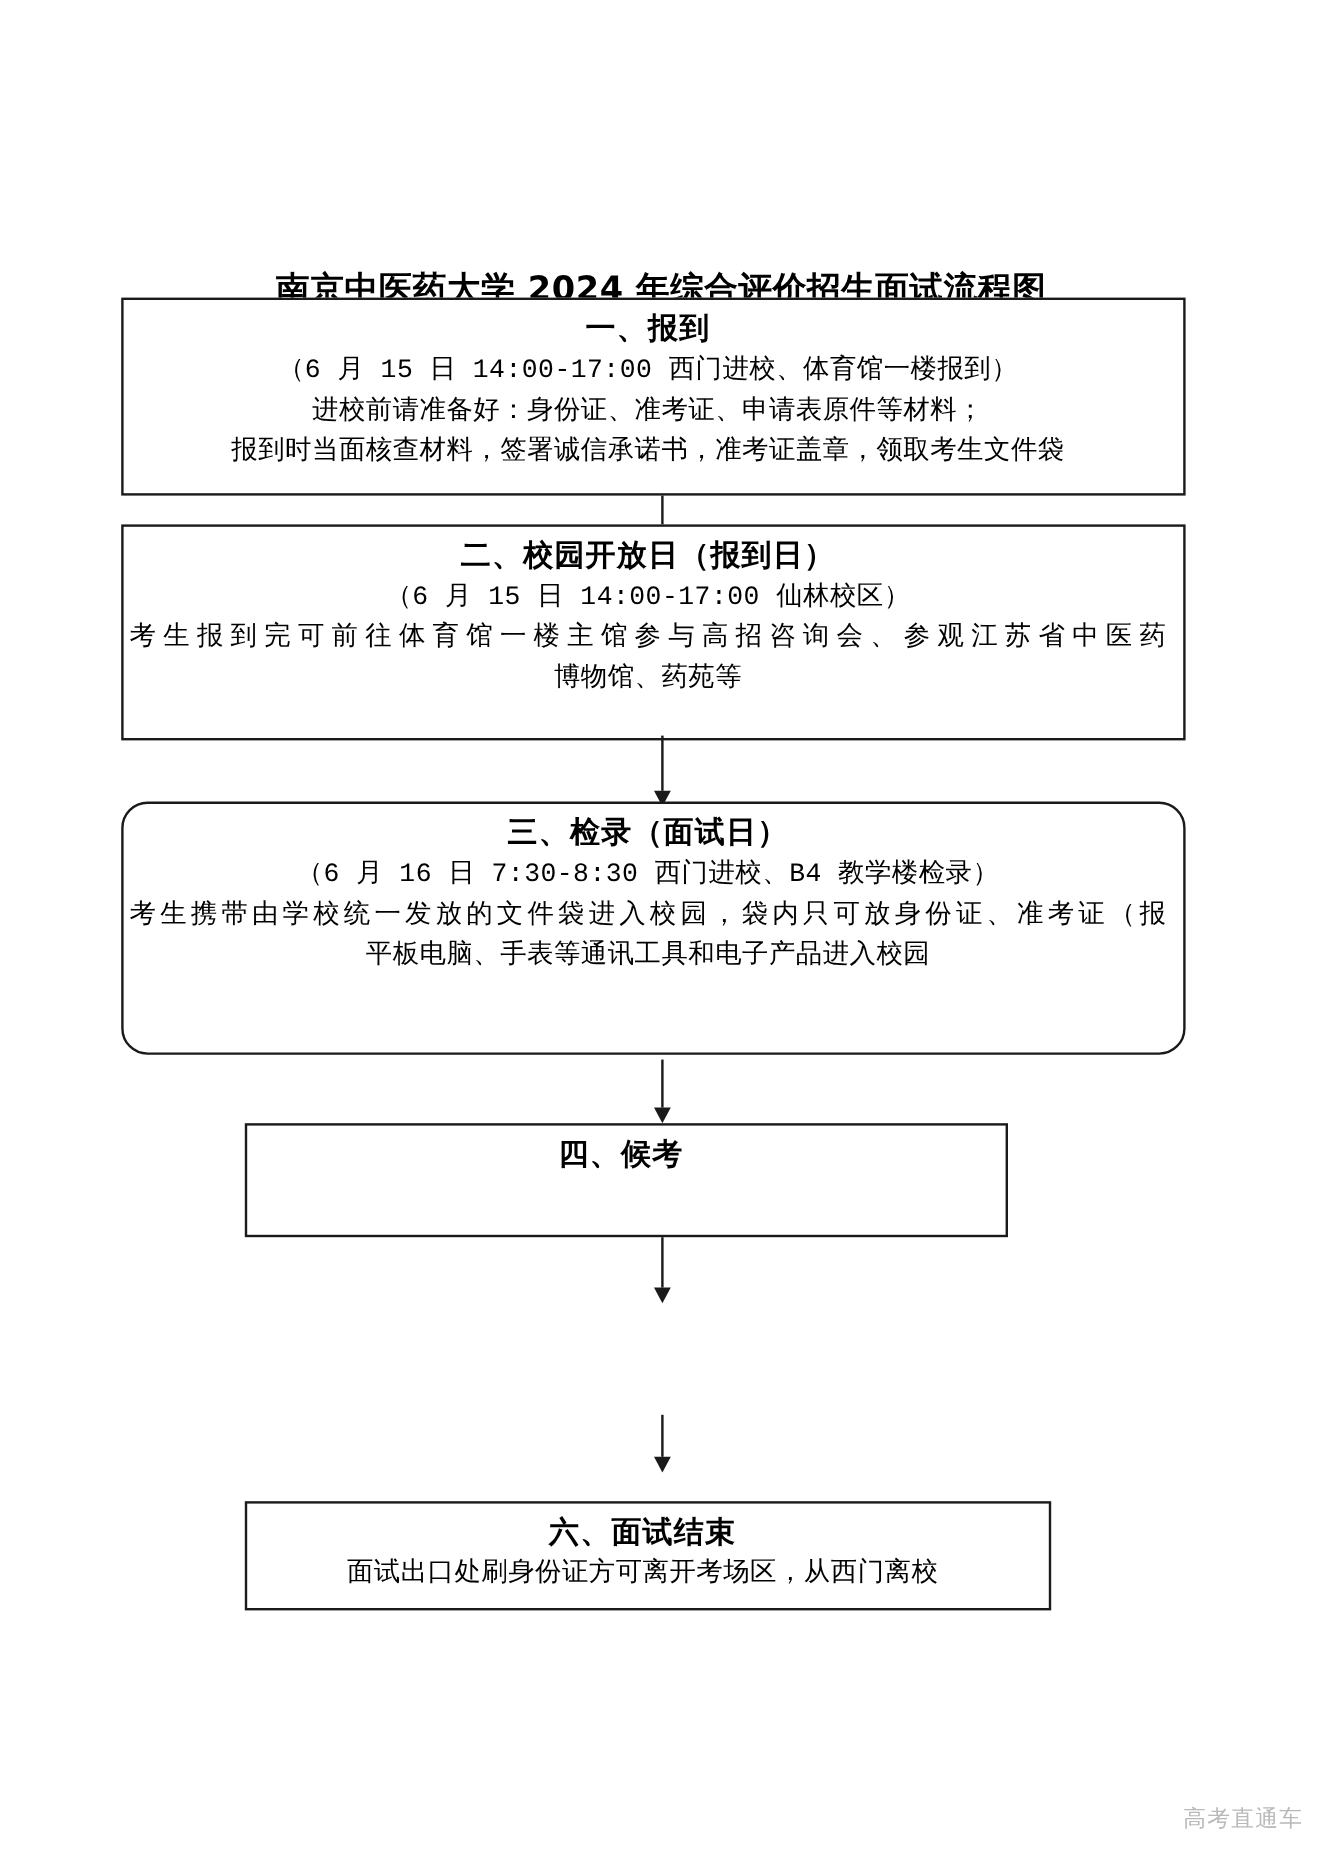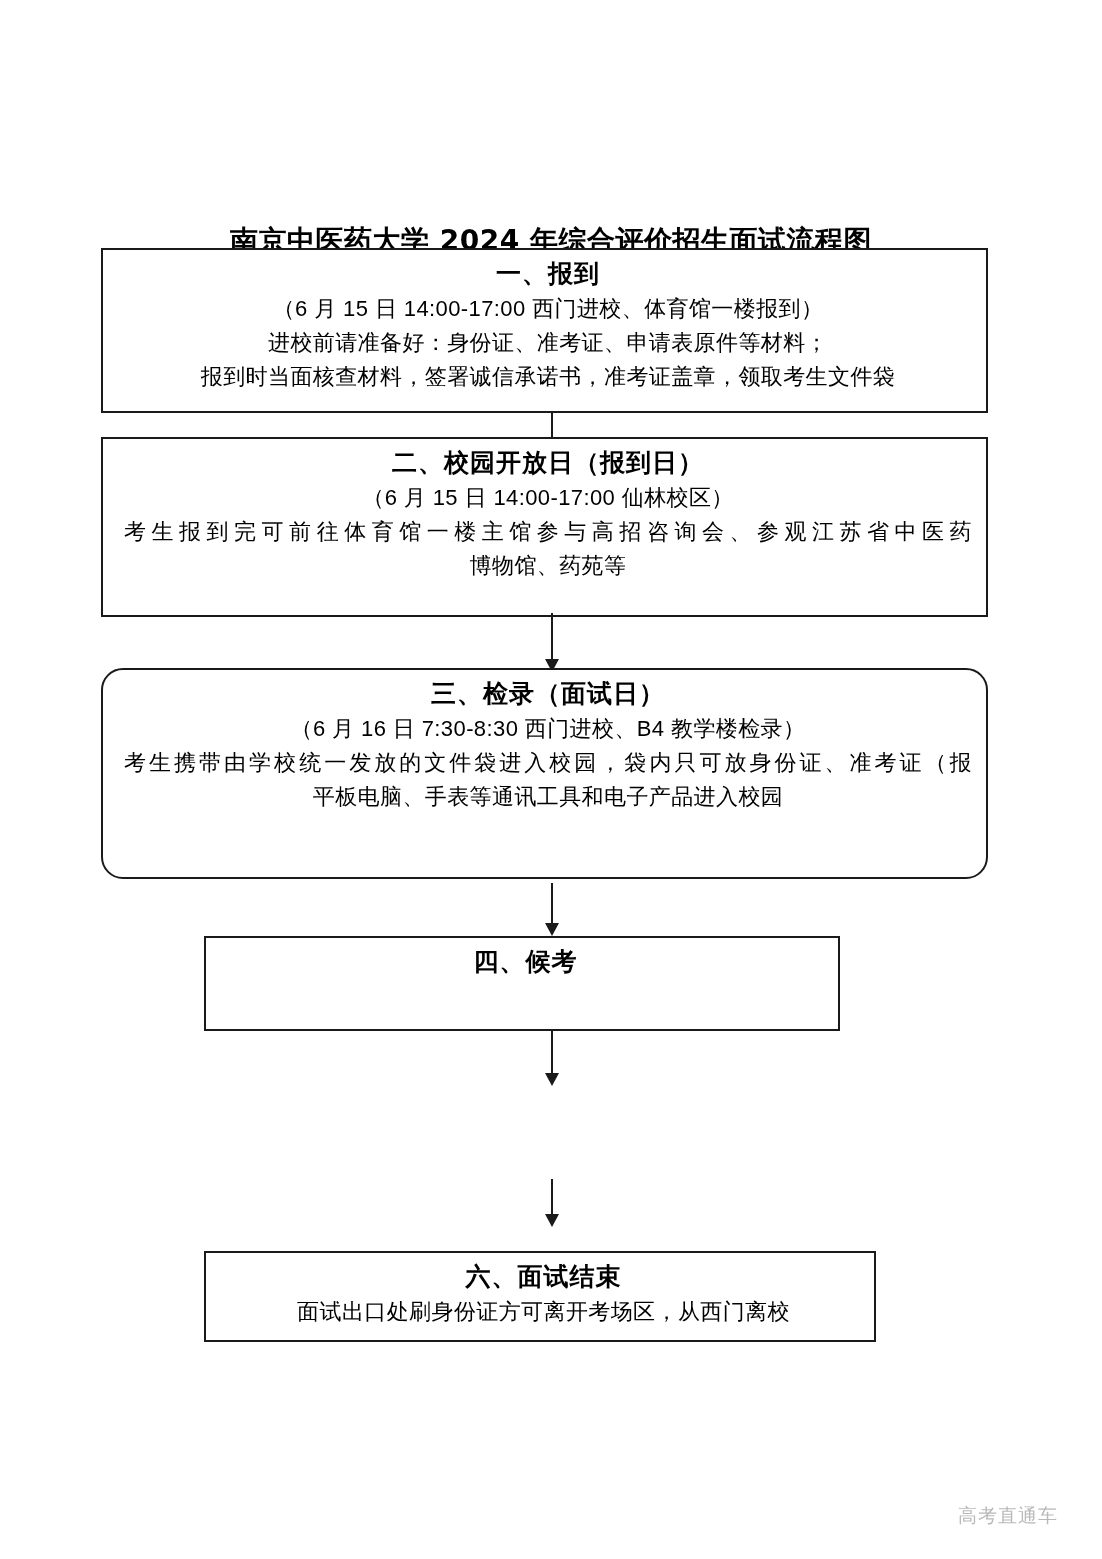--- a/index.html
+++ b/index.html
@@ -37,35 +37,35 @@
     white-space: nowrap;
     margin-top: 38px;
   }
 
   
   .flow-box {
     position: absolute;
     border: 2px solid #1a1a1a;
     background: #ffffff;
     box-sizing: border-box;
-    padding: 6px 14px 8px 21px;
+    padding: 6px 14px 8px 5px;
     text-align: center;
   }
 
   .box-heading {
     font-family: "DejaVu Sans", "Liberation Sans", sans-serif;
     font-weight: bold;
     font-size: 25px;
     line-height: 1.42;
     letter-spacing: 1px;
     white-space: nowrap;
   }
 
   .box-line {
-    font-family: Liberation Sans, sans-serif;
+    font-family: Liberation Mono, monospace;
     font-size: 22px;
     line-height: 1.55;
     letter-spacing: 0.4px;
   }
 
   .box-line.justified {
     text-align: justify;
     text-align-last: justify;
     text-justify: inter-character;
   }
@@ -109,21 +109,21 @@
   #arrow-3 { top: 883px; height: 53px; }
   #arrow-3 .shaft { height: 40px; }
   #arrow-4 { top: 1031px; height: 55px; }
   #arrow-4 .shaft { height: 42px; }
   #arrow-5 { top: 1179px; height: 48px; }
   #arrow-5 .shaft { height: 35px; }
 
   
   .watermark {
     position: absolute;
-    right: 44px;
+    right: 16px;
     bottom: 30px;
     font-family: "DejaVu Sans", "Liberation Sans", sans-serif;
     font-size: 19px;
     color: #b9b9b9;
     letter-spacing: 1px;
     white-space: nowrap;
     text-align: right;
   }
 </style>
 </head>

